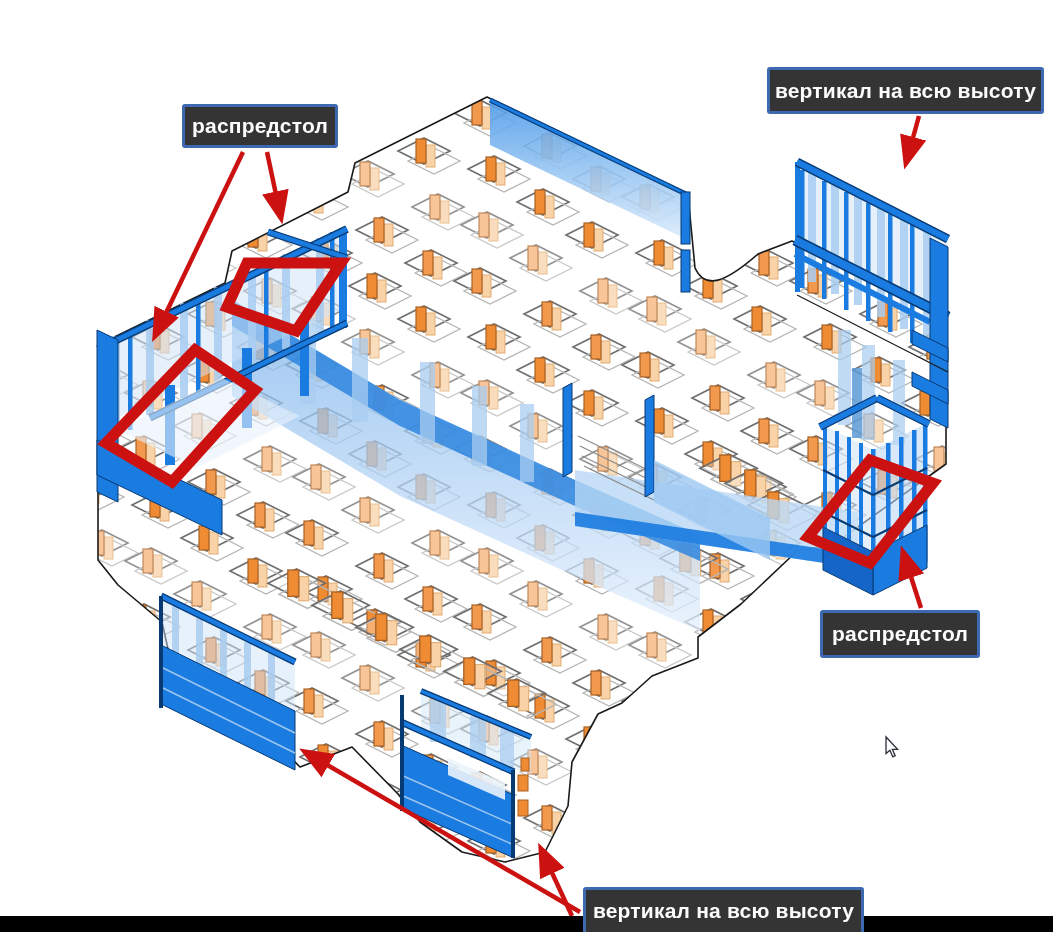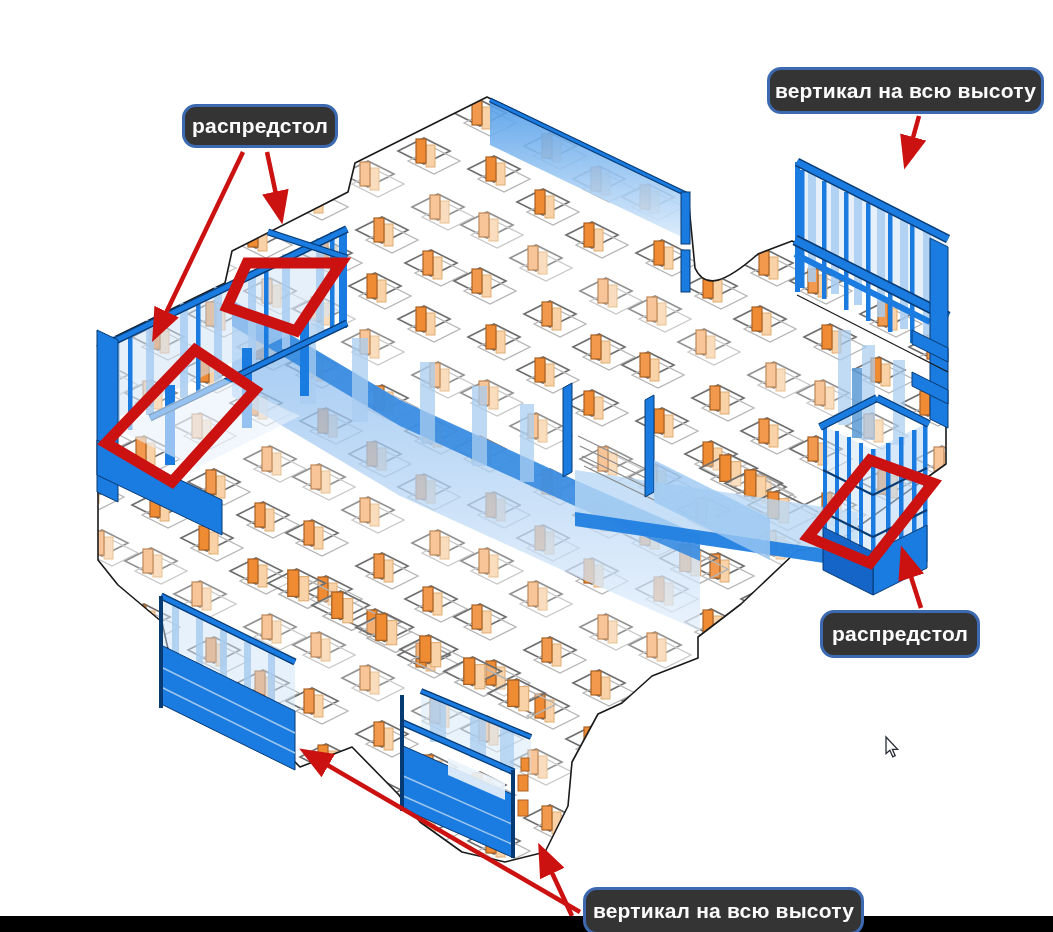--- a/index.html
+++ b/index.html
@@ -1,21 +1,21 @@
 <!DOCTYPE html>
 <html><head>
 <meta charset="utf-8">
 <style>
   html,body{margin:0;padding:0;background:#fff;}
   #stage{position:relative;width:1053px;height:932px;overflow:hidden;
          background:#fff;font-family:"Liberation Sans",sans-serif;}
   #viewport{position:absolute;left:0;top:0;}
   .callout{position:absolute;display:flex;align-items:center;justify-content:center;
            background:var(--label-bg,#343434);border:3px solid var(--label-border,#3c69b0);
-           border-radius:14px;color:var(--label-fg,#fcfcfc);
+           border-radius:3px;color:var(--label-fg,#fcfcfc);
            font-weight:bold;font-size:21px;letter-spacing:.2px;
            box-sizing:border-box;z-index:30;}
   #bottombar{position:absolute;left:0;top:916px;width:1053px;height:16px;
              background:#000;z-index:20;}
 </style>
 </head>
 <body>
 
 <div id="stage" style="--label-bg: #343434; --label-border: #3c69b0; --label-fg: #fcfcfc;">
 

